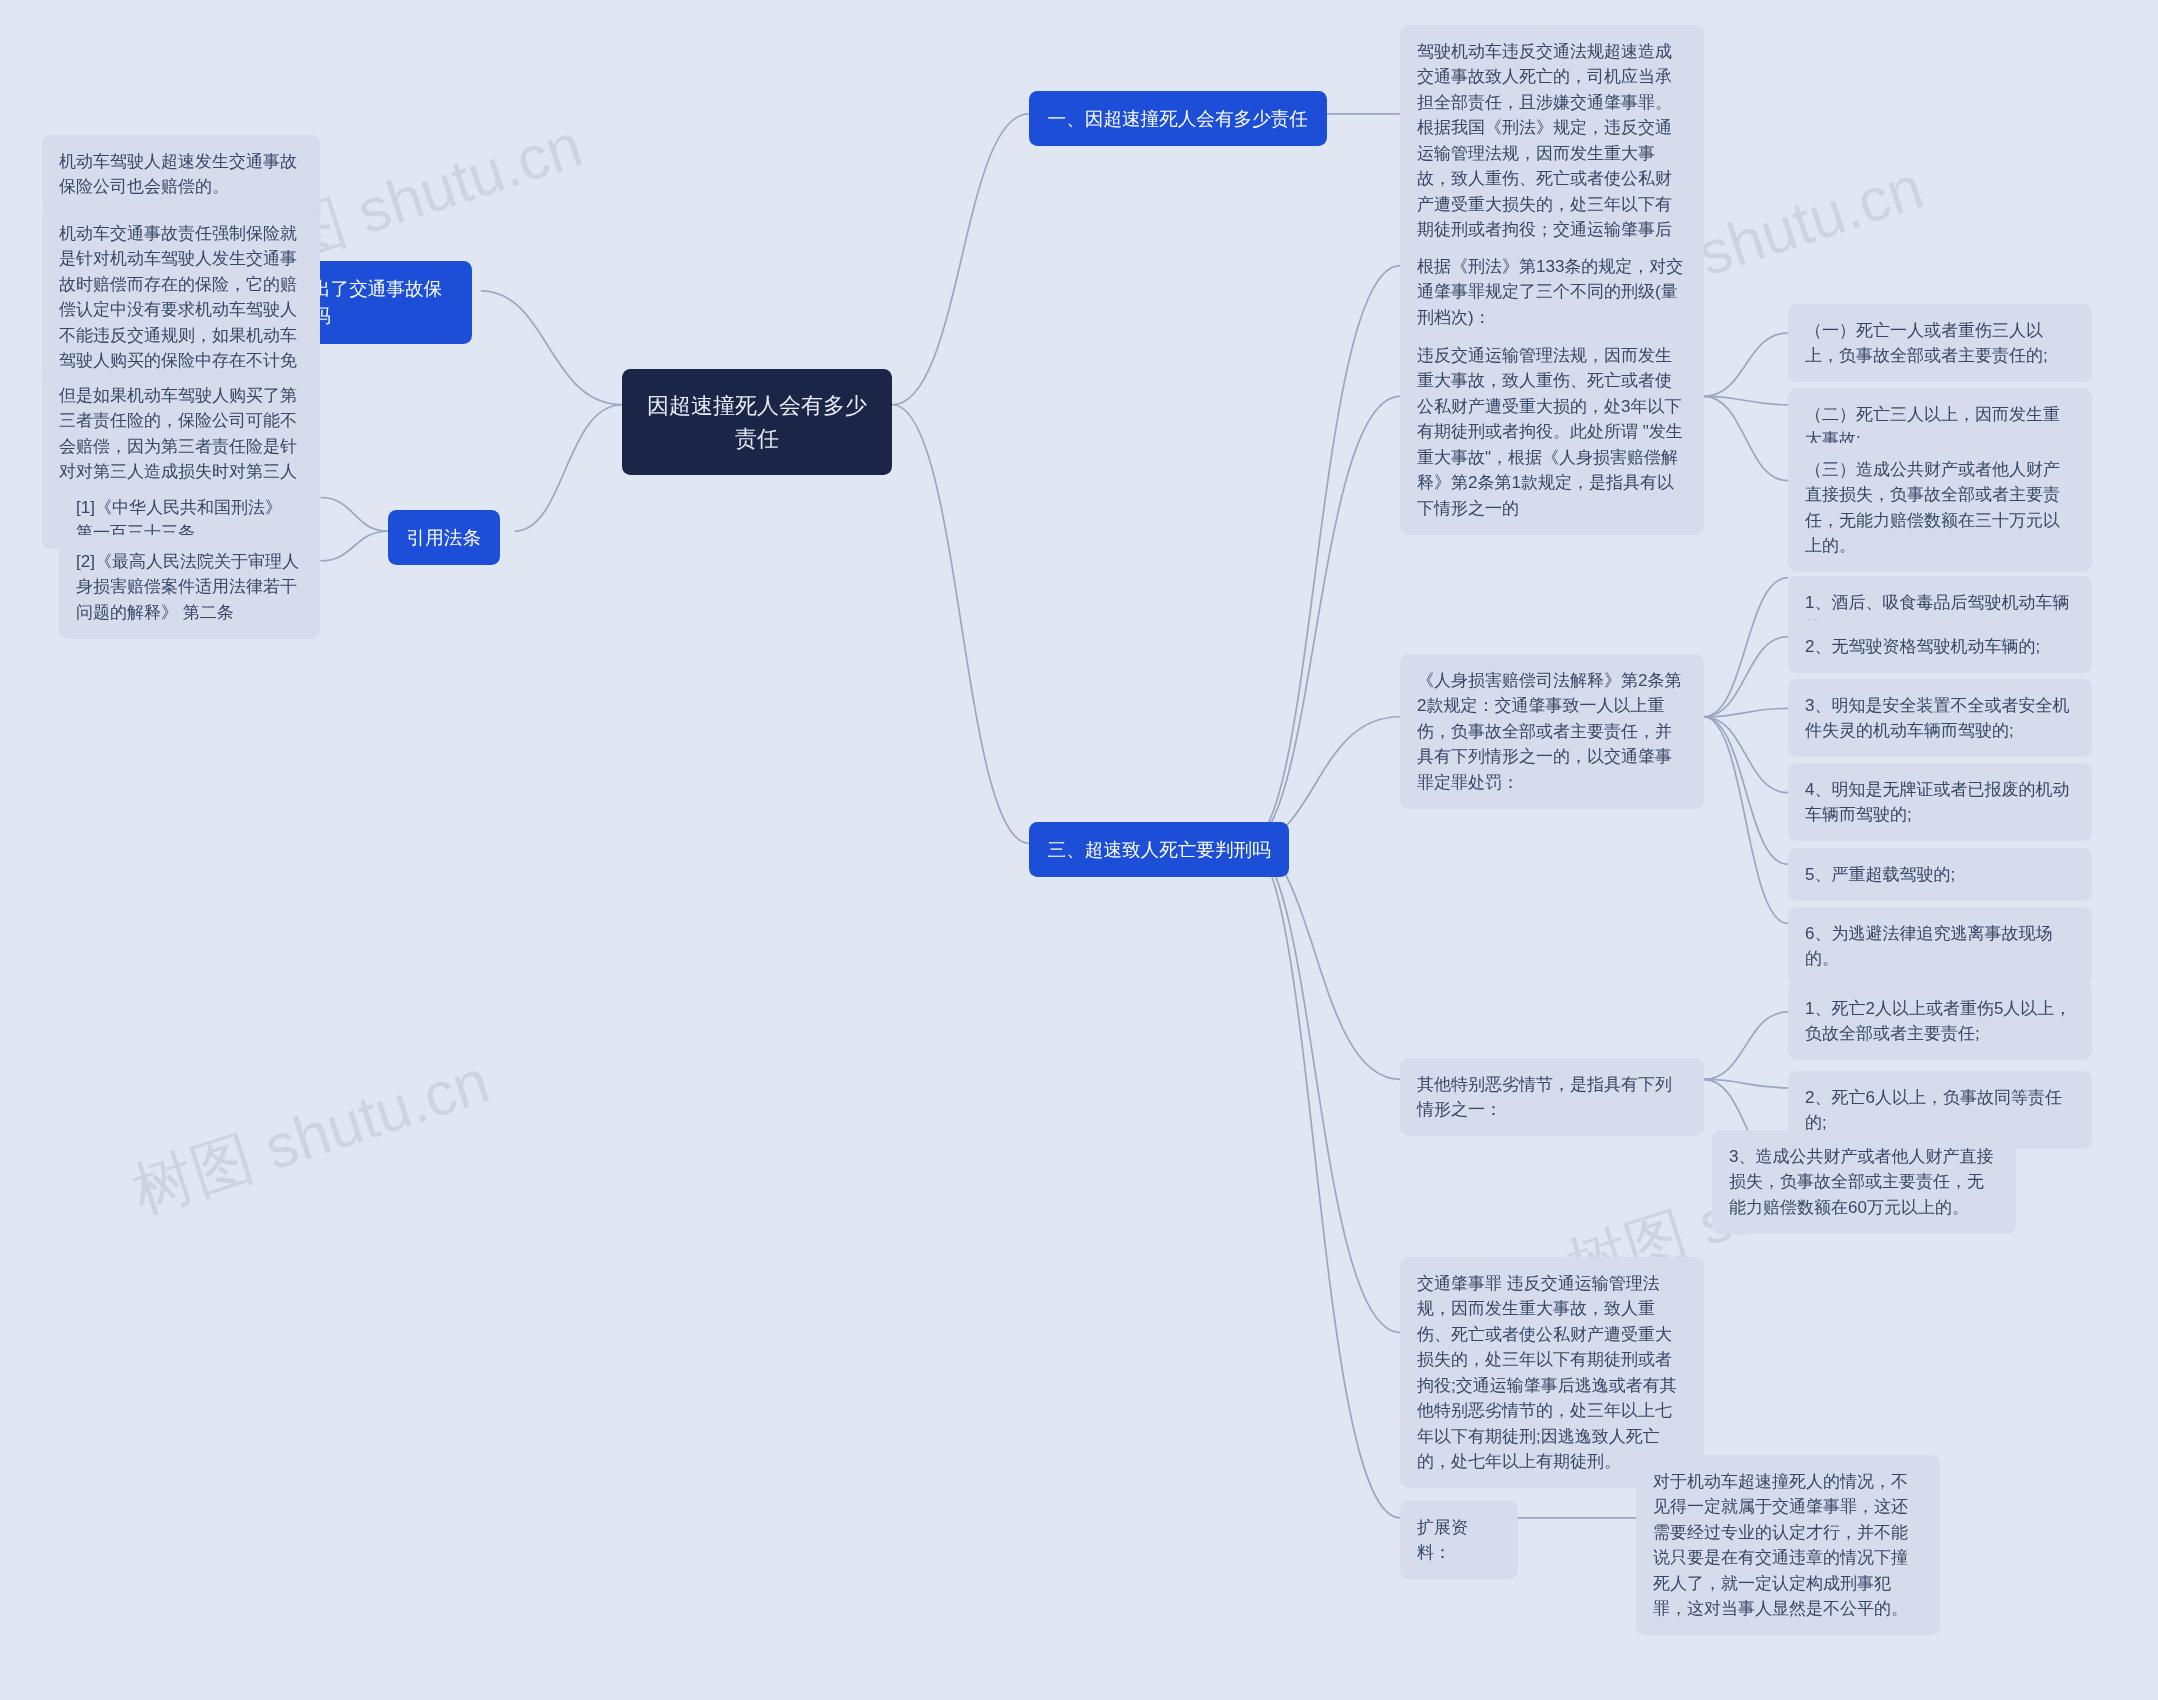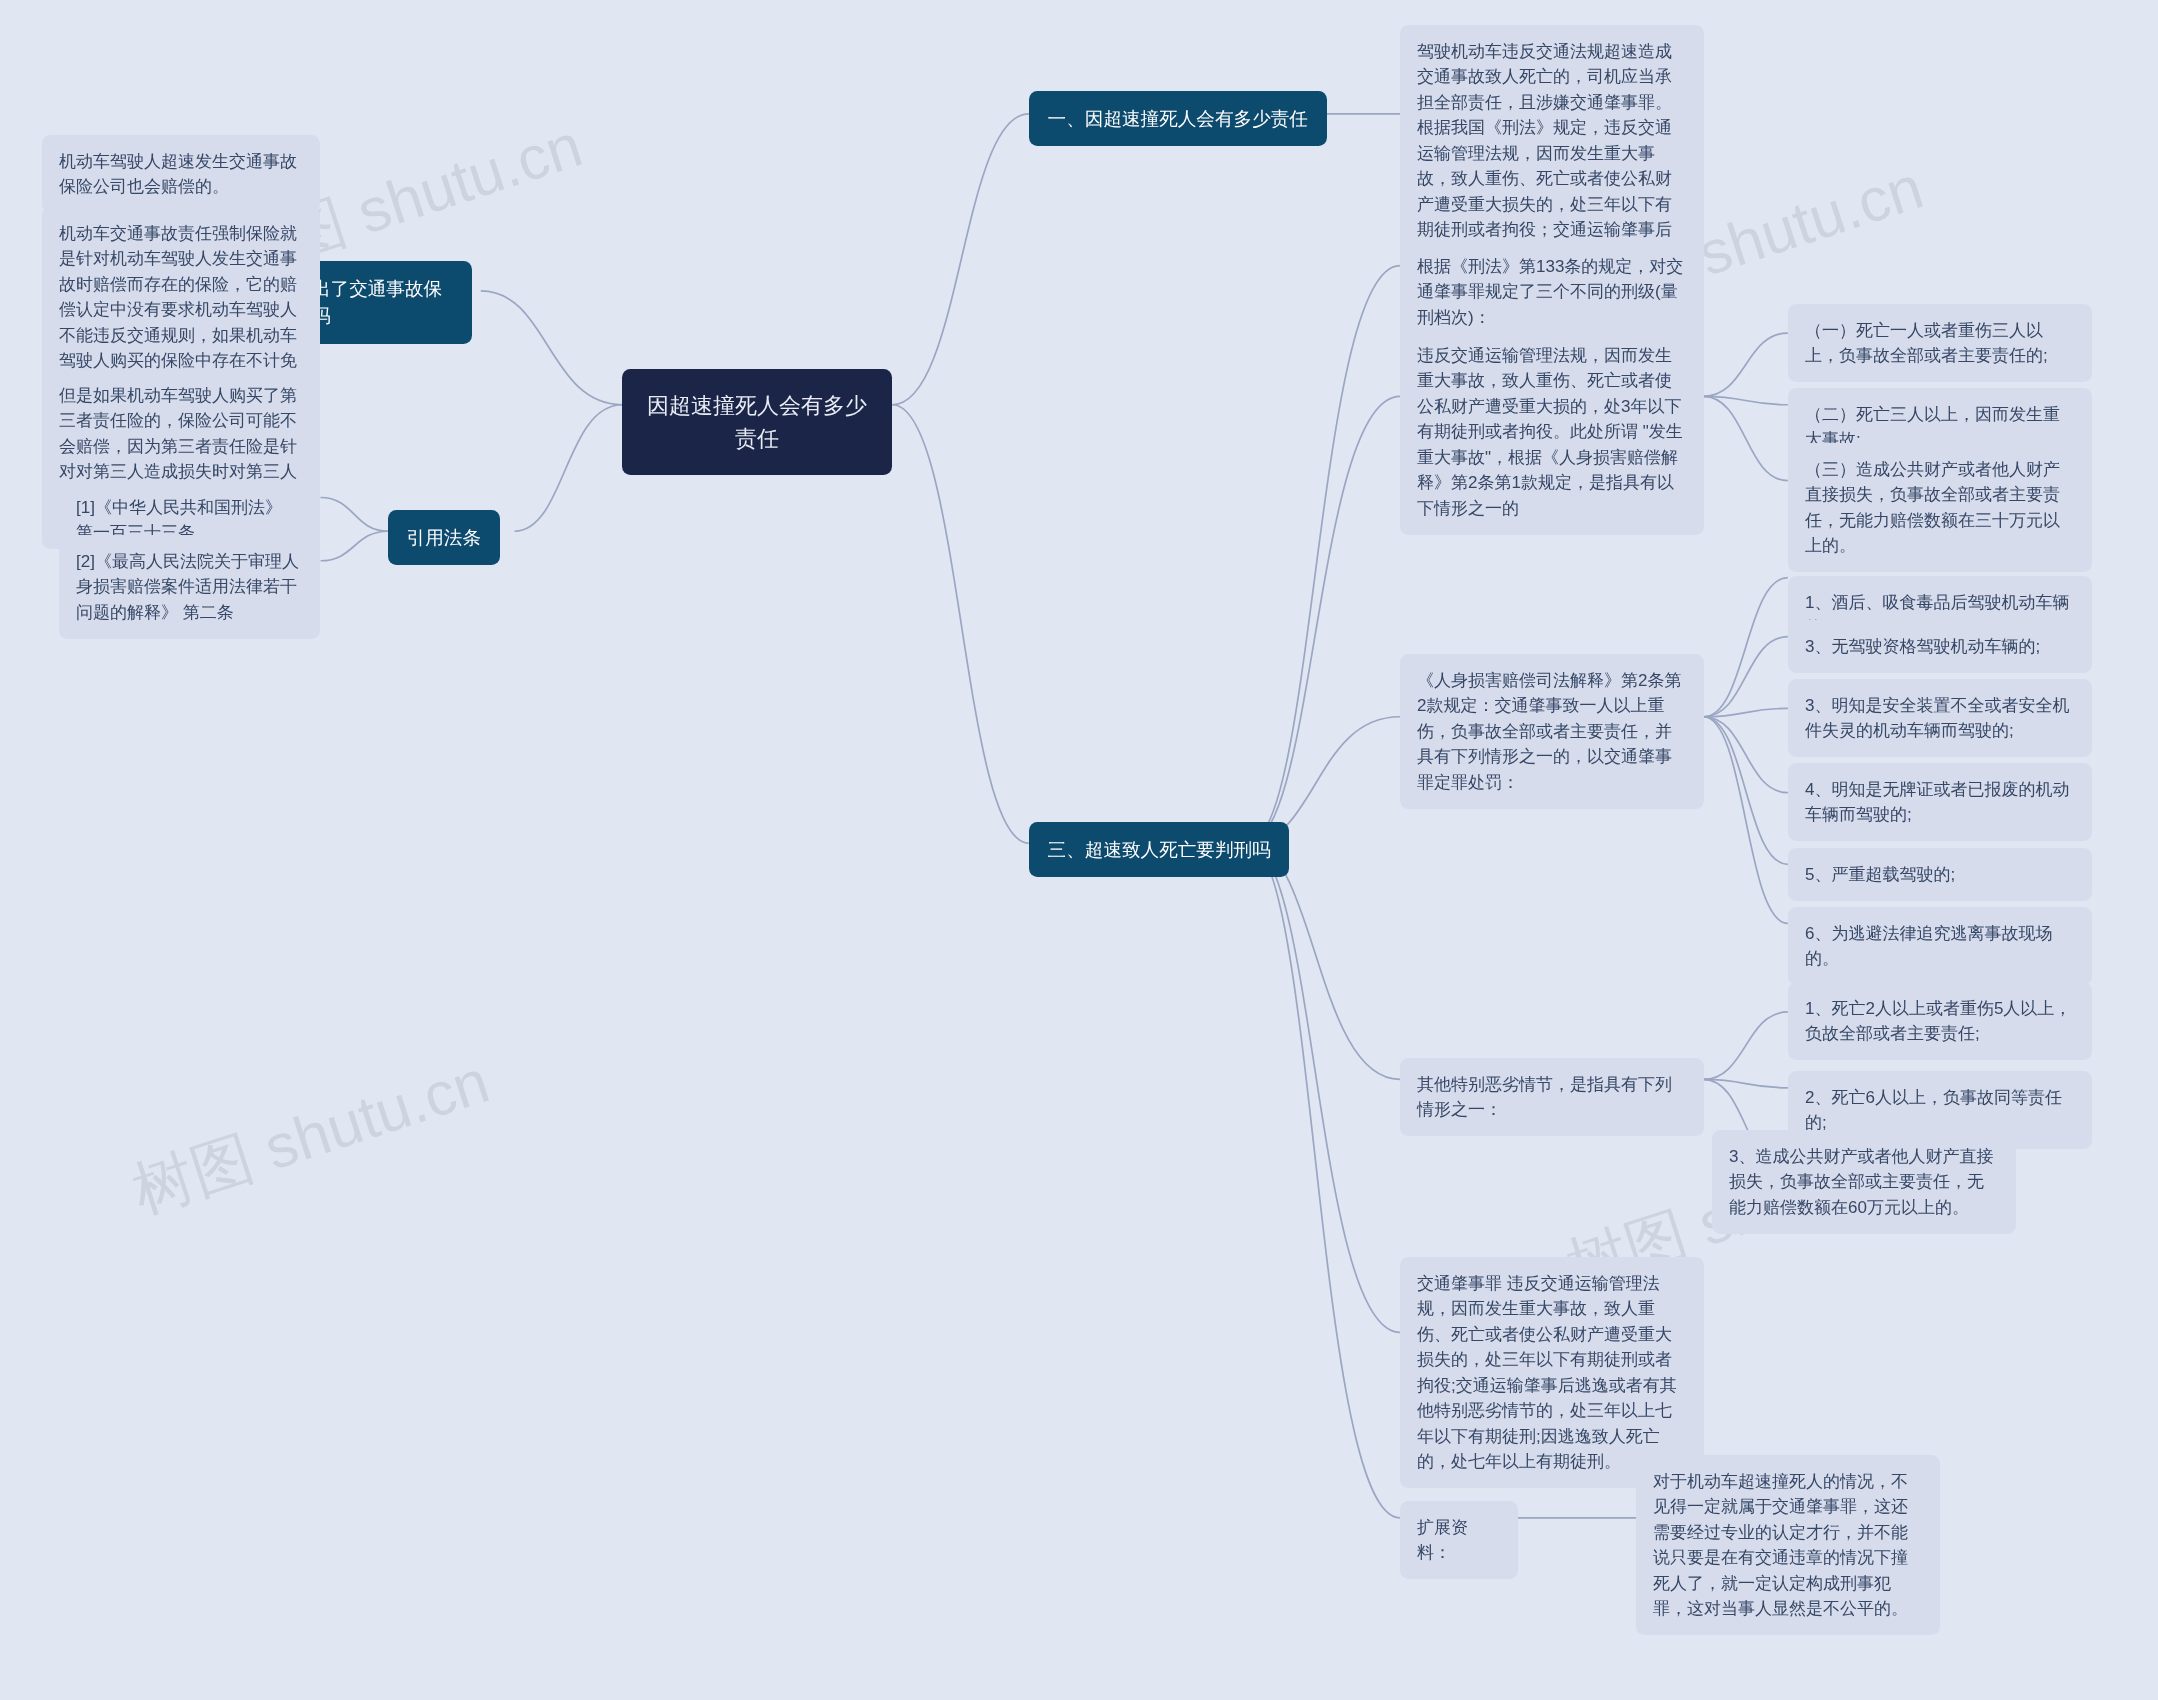--- a/index.html
+++ b/index.html
@@ -2,21 +2,21 @@
 <html style="font-size:13.5px"><head>
 <meta charset="utf-8">
 <style>
   html,body{margin:0;padding:0;background:#e0e6f2;font-family:"Microsoft YaHei","PingFang SC","Hiragino Sans GB",sans-serif;}
   body{width:2159px;height:1700px;position:relative;overflow:hidden;}
   svg.connectors{position:absolute;left:0;top:0;width:2159px;height:1700px;pointer-events:none;}
   .watermark{position:absolute;color:rgba(0,0,0,0.08);font-size:61px;transform:rotate(-18deg);white-space:nowrap;pointer-events:none;font-weight:500;}
 
   .node{position:absolute;border-radius:8.4px;box-sizing:border-box;font-size:17px;line-height:1.5;color:#1b2a4a;}
   .root{background:#1b2548;color:#e8ecf4;width:270px;padding:20px 19px;font-size:22px;text-align:center;font-weight:500;}
-  .branch{background:#0c4a6e;color:#ffffff;padding:13.5px 18.6px;font-size:18.6px;font-weight:500;}
+  .branch{background:#1d4ed8;color:#ffffff;padding:13.5px 18.6px;font-size:18.6px;font-weight:500;}
   .leaf{background:#d6dcec;color:#364766;padding:13.5px 17px;}
 
   .w360{width:304px;}
   .w300{width:253px;}
 </style>
 </head>
 <body>
 
 <div class="watermark" style="left:219px;top:160px">树图 shutu.cn</div>
 <div class="watermark" style="left:1560px;top:202px">树图 shutu.cn</div>
@@ -86,21 +86,21 @@
 <div class="node branch" style="left:1029px;top:822px">三、超速致人死亡要判刑吗</div>
 
 <div class="node leaf w360" style="left:1400px;top:240px">根据《刑法》第133条的规定，对交通肇事罪规定了三个不同的刑级(量刑档次)：</div>
 <div class="node leaf w360" style="left:1400px;top:329px">违反交通运输管理法规，因而发生重大事故，致人重伤、死亡或者使公私财产遭受重大损的，处3年以下有期徒刑或者拘役。此处所谓 "发生重大事故"，根据《人身损害赔偿解释》第2条第1款规定，是指具有以下情形之一的</div>
 <div class="node leaf w360" style="left:1788px;top:304px">（一）死亡一人或者重伤三人以上，负事故全部或者主要责任的;</div>
 <div class="node leaf w360" style="left:1788px;top:388px">（二）死亡三人以上，因而发生重大事故;</div>
 <div class="node leaf w360" style="left:1788px;top:443px">（三）造成公共财产或者他人财产直接损失，负事故全部或者主要责任，无能力赔偿数额在三十万元以上的。</div>
 
 <div class="node leaf w360" style="left:1400px;top:654px">《人身损害赔偿司法解释》第2条第2款规定：交通肇事致一人以上重伤，负事故全部或者主要责任，并具有下列情形之一的，以交通肇事罪定罪处罚：</div>
 <div class="node leaf w360" style="left:1788px;top:576px">1、酒后、吸食毒品后驾驶机动车辆的;</div>
-<div class="node leaf w360" style="left:1788px;top:620px">3、无驾驶资格驾驶机动车辆的;</div>
+<div class="node leaf w360" style="left:1788px;top:620px">2、无驾驶资格驾驶机动车辆的;</div>
 <div class="node leaf w360" style="left:1788px;top:679px">3、明知是安全装置不全或者安全机件失灵的机动车辆而驾驶的;</div>
 <div class="node leaf w360" style="left:1788px;top:763px">4、明知是无牌证或者已报废的机动车辆而驾驶的;</div>
 <div class="node leaf w360" style="left:1788px;top:848px">5、严重超载驾驶的;</div>
 <div class="node leaf w360" style="left:1788px;top:907px">6、为逃避法律追究逃离事故现场的。</div>
 
 <div class="node leaf w360" style="left:1400px;top:1058px">其他特别恶劣情节，是指具有下列情形之一：</div>
 <div class="node leaf w360" style="left:1788px;top:982px">1、死亡2人以上或者重伤5人以上，负故全部或者主要责任;</div>
 <div class="node leaf w360" style="left:1788px;top:1071px">2、死亡6人以上，负事故同等责任的;</div>
 <div class="node leaf w360" style="left:1712px;top:1130px">3、造成公共财产或者他人财产直接损失，负事故全部或主要责任，无能力赔偿数额在60万元以上的。</div>
 

